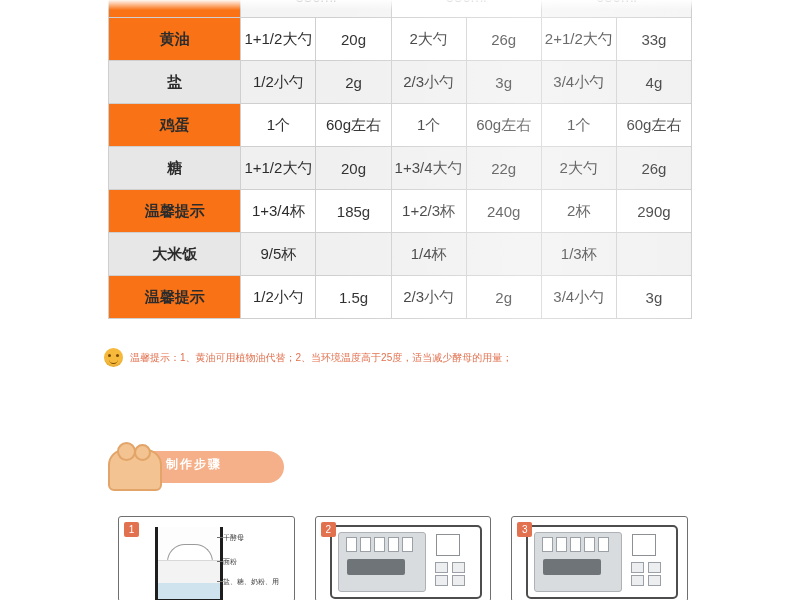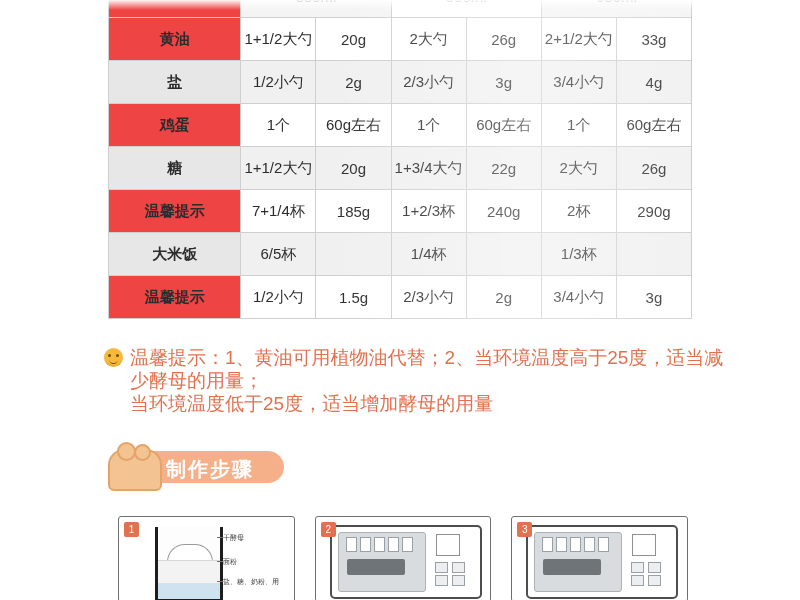--- a/index.html
+++ b/index.html
@@ -40,21 +40,21 @@
     border: 1px solid #cfcfcf;
     text-align: center;
     vertical-align: middle;
     font-size: 15px;
     color: #2c2c2c;
     height: 42px;
     padding: 0 2px;
     font-family: "Liberation Sans", sans-serif;
   }
   table.recipe td.label {
-    background: #ef4444;
+    background: #f97316;
     font-weight: bold;
     font-size: 15px;
     width: 84px;
   }
   table.recipe td.alt {
     background: #f4f4f4;
   }
   table.recipe tr.shade td {
     background: #f0f0f0;
   }
@@ -116,21 +116,21 @@
   }
   .tip-face::after {
     content: "";
     position: absolute;
     left: 5px; top: 11px;
     width: 9px; height: 4px;
     border-bottom: 1.5px solid #7a4a00;
     border-radius: 0 0 9px 9px;
   }
   .tip-text {
-    font-size: 19px;
+    font-size: 10px;
     line-height: 23px;
     color: #e2714f;
     font-family: "Liberation Sans", sans-serif;
   }
 
   
   .section-heading {
     position: absolute;
     left: 104px;
     top: 443px;
@@ -143,21 +143,21 @@
     top: 8px;
     width: 150px;
     height: 32px;
     background: #f5b089;
     border-radius: 16px;
   }
   .heading-pill-label {
     position: absolute;
     left: 62px;
     top: 13px;
-    font-size: 20px;
+    font-size: 12px;
     color: #ffffff;
     font-weight: bold;
     letter-spacing: 2px;
     font-family: "Liberation Sans", sans-serif;
   }
   .bread-icon {
     position: absolute;
     left: 0px;
     top: 0px;
     width: 58px;
@@ -393,31 +393,31 @@
           <td class="v-amt">1+1/2大勺</td>
           <td class="v-g">20g</td>
           <td class="v-amt">1+3/4大勺</td>
           <td class="v-g">22g</td>
           <td class="v-amt">2大勺</td>
           <td class="v-g">26g</td>
         </tr>
 
         <tr>
           <td class="label">温馨提示</td>
-          <td class="v-amt">7+1/4杯</td>
+          <td class="v-amt">1+3/4杯</td>
           <td class="v-g">185g</td>
           <td class="v-amt">1+2/3杯</td>
           <td class="v-g">240g</td>
           <td class="v-amt">2杯</td>
           <td class="v-g">290g</td>
         </tr>
 
         <tr class="shade">
           <td class="label">大米饭</td>
-          <td class="v-amt">6/5杯</td>
+          <td class="v-amt">9/5杯</td>
           <td class="v-g"></td>
           <td class="v-amt">1/4杯</td>
           <td class="v-g"></td>
           <td class="v-amt">1/3杯</td>
           <td class="v-g"></td>
         </tr>
 
         <tr>
           <td class="label">温馨提示</td>
           <td class="v-amt">1/2小勺</td>
@@ -430,21 +430,20 @@
       </tbody>
     </table>
   </div>
   <div class="table-fade"></div>
   <div class="scan-wash"></div>
 
   <div class="tip">
     <div class="tip-face"></div>
     <div class="tip-text">
       <div>温馨提示：1、黄油可用植物油代替；2、当环境温度高于25度，适当减少酵母的用量；</div>
-      <div>当环境温度低于25度，适当增加酵母的用量</div>
     </div>
   </div>
 
   <div class="section-heading">
     <div class="heading-pill"></div>
     <div class="bread-icon">
       <div class="loaf"></div>
     </div>
     <div class="heading-pill-label">制作步骤</div>
   </div>

